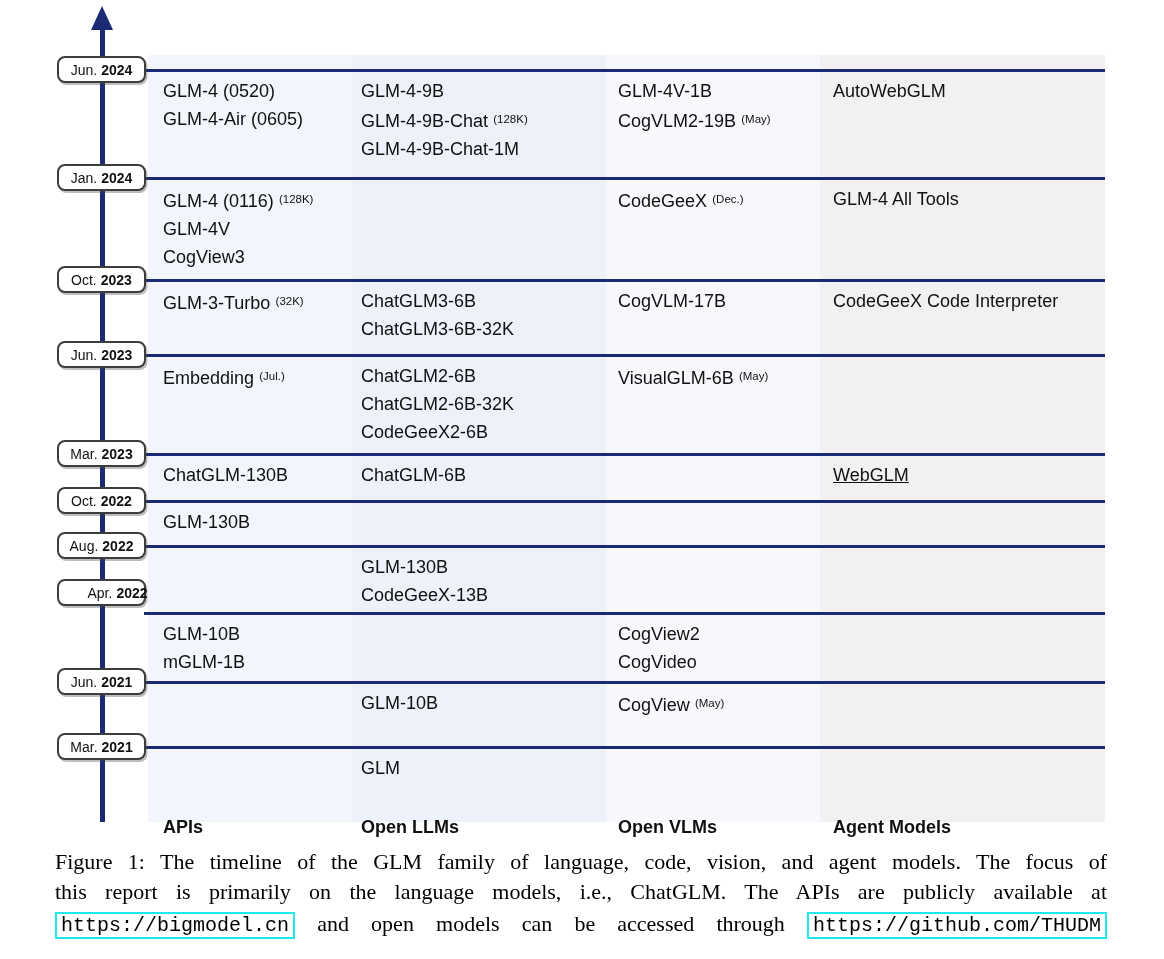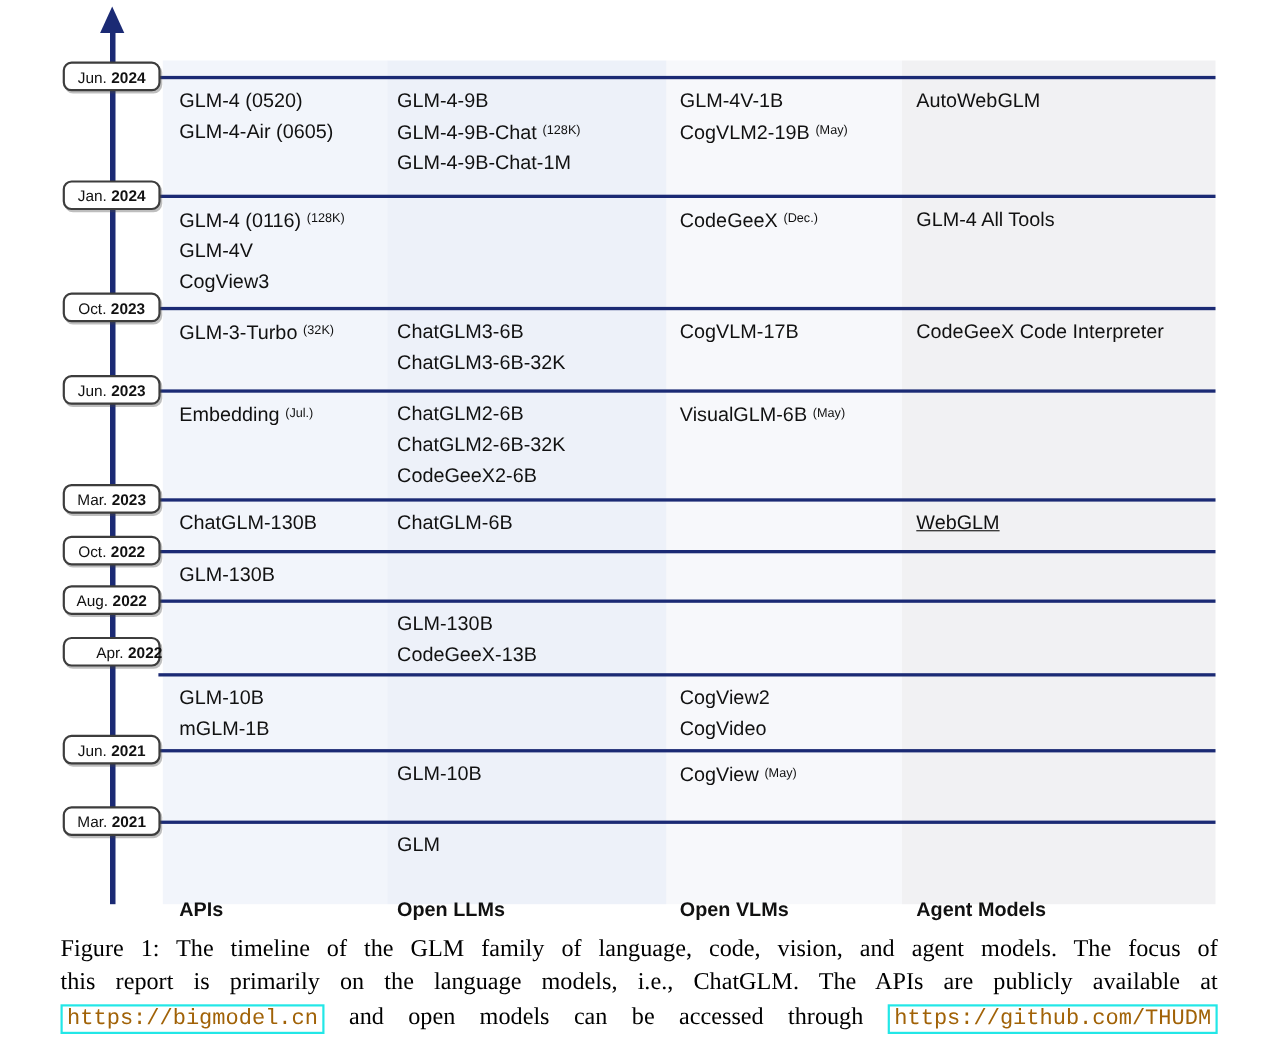--- a/index.html
+++ b/index.html
@@ -27,21 +27,21 @@
   .cell{position:absolute;font-size:18px;line-height:28px;color:var(--ink);z-index:2;white-space:nowrap;}
   .entry .note{font-size:11.5px;vertical-align:4px;margin-left:2px;}
 
   .col-header{position:absolute;top:817px;font-size:18px;font-weight:bold;z-index:2;}
 
   .caption{position:absolute;left:55px;top:847px;width:1052px;
     font-family:"Liberation Serif",serif;font-size:22px;color:#000;}
   .cap-line{line-height:30px;text-align:justify;text-align-last:justify;}
   .cap-line3{line-height:34px;text-align:justify;text-align-last:justify;}
   .url{font-family:"Liberation Mono","DejaVu Sans Mono",monospace;font-size:20px;
-    border:2px solid var(--cyan);padding:0 4px;color:#a16207;text-decoration:none;}
+    border:2px solid var(--cyan);padding:0 4px;color:#000000;text-decoration:none;}
 </style>
 </head>
 <body>
 
 <div class="figure">
   <div id="bands">
       <div class="col-band" style="left: 148px; width: 204px; background: rgb(242, 245, 251);"></div>
       <div class="col-band" style="left: 352px; width: 254px; background: rgb(237, 241, 249);"></div>
       <div class="col-band" style="left: 606px; width: 214px; background: rgb(247, 248, 251);"></div>
       <div class="col-band" style="left: 820px; width: 285px; background: rgb(241, 241, 243);"></div>

